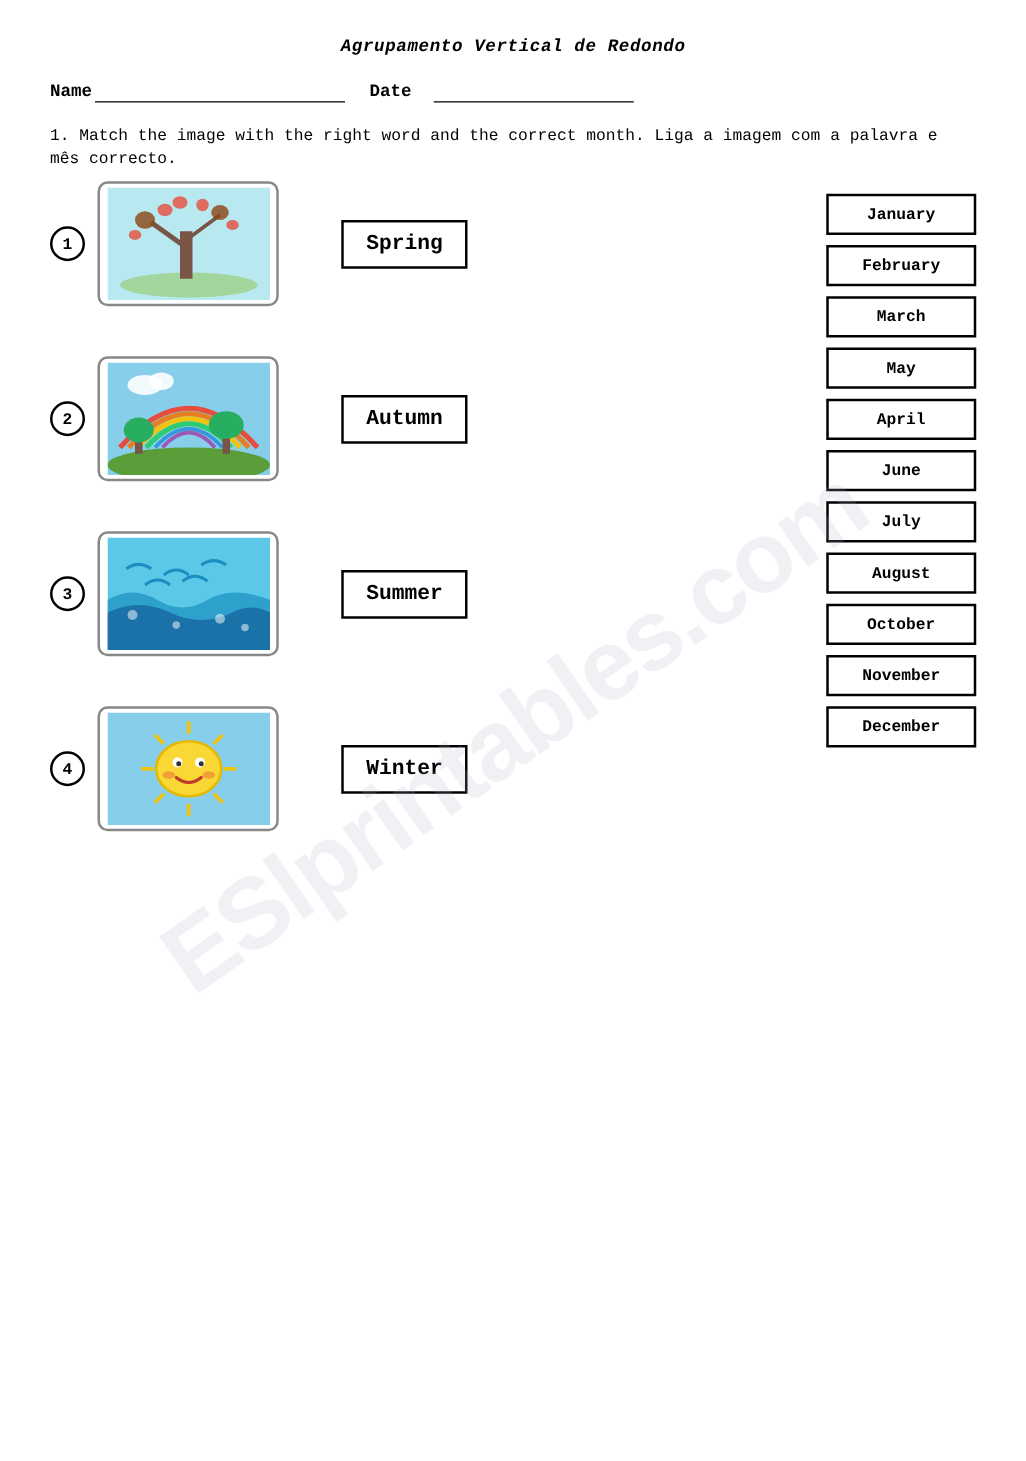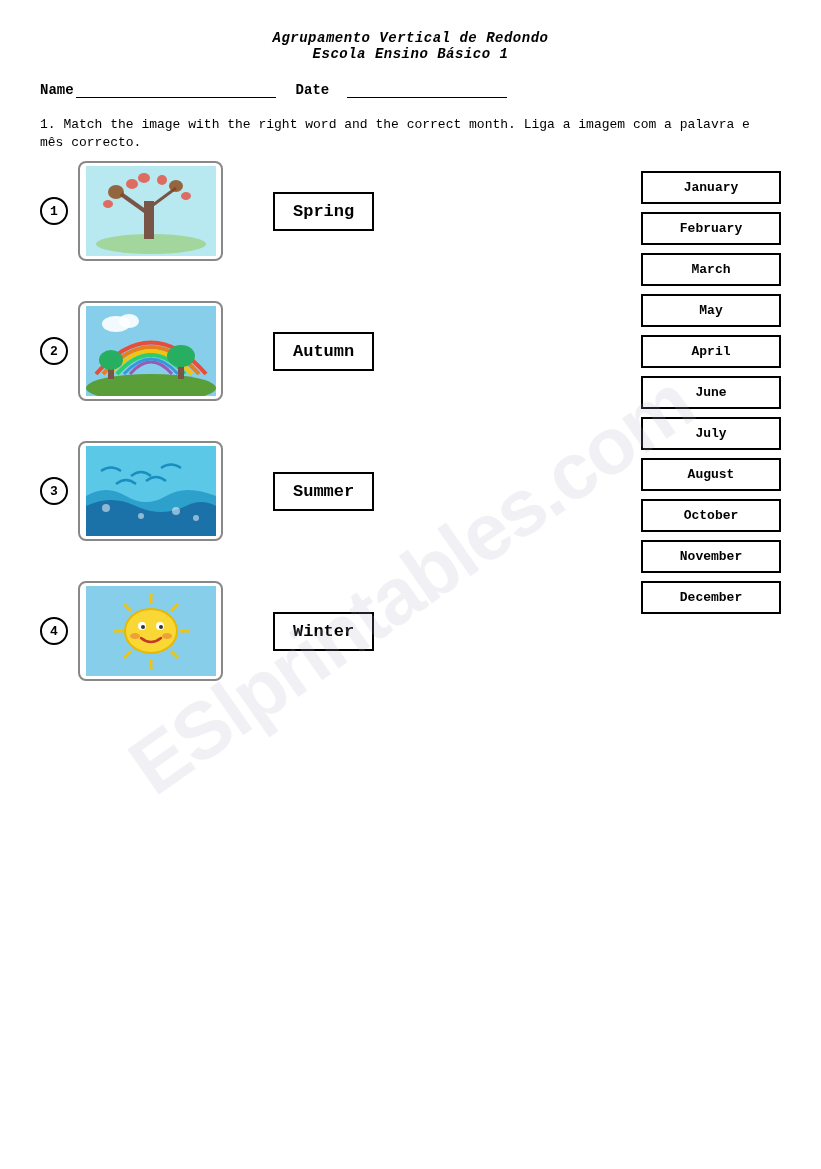--- a/index.html
+++ b/index.html
@@ -101,21 +101,21 @@
       border: 2px solid #000;
       padding: 8px 18px;
       font-size: 17px;
       font-weight: bold;
       min-width: 90px;
       text-align: center;
       margin-left: 40px;
     }
 
     .right-column {
-      width: 140px;
+      width: 120px;
       flex-shrink: 0;
       display: flex;
       flex-direction: column;
       gap: 8px;
       margin-left: auto;
       padding-top: 10px;
     }
 
     .month-box {
       border: 2px solid #000;
@@ -151,21 +151,20 @@
       height: 90px;
     }
   </style>
 </head>
 <body>
 
 <div class="watermark">ESlprintables.com</div>
 
 <div class="header">
   <div class="header-title">Agrupamento Vertical de Redondo</div>
-  <div class="header-title">Escola Ensino Básico 1</div>
 </div>
 
 <div class="name-date-row">
   <span class="name-label">Name</span>
   <div class="name-line"></div>
   <span class="date-label">Date</span>
   <div class="date-line"></div>
 </div>
 
 <div class="instructions">1. Match the image with the right word and the correct month. Liga a imagem com a palavra e mês correcto.</div>

